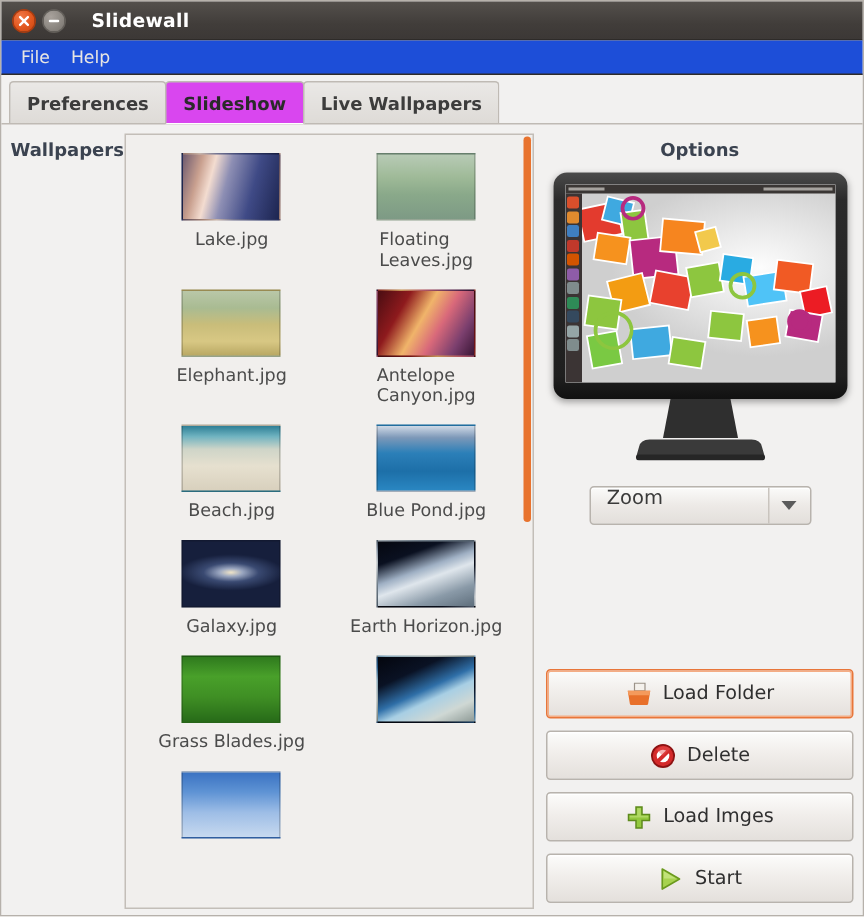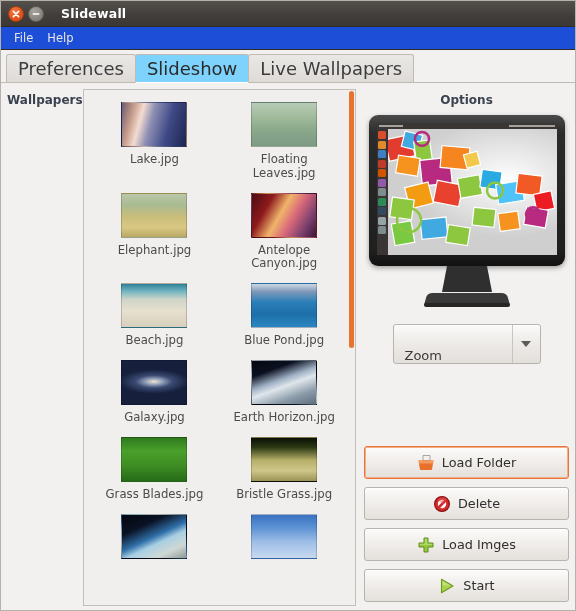--- a/index.html
+++ b/index.html
@@ -62,33 +62,34 @@
   
   .tabstrip {
     flex: 0 0 33px; height: 33px;
     background: #f2f1f0;
     display: flex; align-items: flex-end;
     padding-left: 5px;
     border-bottom: 1px solid #bfbab4;
     position: relative; z-index: 2;
   }
   .tab {
-    font-size: 18px; color: #3c3c3c;
+    font-size: 12px; color: #3c3c3c;
     padding: 6px 11px 6px 11px;
     height: 28px;
     display: flex; align-items: center;
     border: 1px solid #bfbab4;
     border-bottom: none;
     border-radius: 3px 3px 0 0;
     background: linear-gradient(to bottom, #eae8e6 0%, #dedbd7 100%);
     margin-right: -1px;
     cursor: default;
+    font-weight: bold;
   }
   .tab.active {
-    background: #7dd3fc;
+    background: #d946ef;
     color: #2a2a2a;
     margin-bottom: -1px;
     height: 29px;
     border-bottom: 1px solid #ffffff;
     position: relative; z-index: 3;
   }
 
   
   .content {
     flex: 1 1 auto;
@@ -132,21 +133,21 @@
   }
   .thumb {
     width: 66px; height: 45px;
     border: 1px solid rgba(0,0,0,.18);
     background-size: cover;
     flex: 0 0 auto;
   }
   .cell-label {
     margin-top: 6px;
     font-size: 11.7px; color: #4b4b4b;
-    text-align: center; line-height: 1.18;
+    text-align: left; line-height: 1.18;
     max-width: 120px;
     word-wrap: break-word;
   }
   .vscroll {
     position: absolute;
     right: 1px; top: 1px;
     width: 5px;
     background: transparent;
   }
   .vscroll-thumb {
@@ -199,25 +200,25 @@
   .launcher span { display:block; width:8px; height:8px; border-radius:1.5px; }
   .wall {
     position:absolute; inset:0;
     background:
       radial-gradient(ellipse 55% 45% at 72% 42%, #fdfdfd 0%, #e9e9e9 45%, #cfcfcf 100%);
   }
 
   
   .combo-wrap { padding: 13px 0 0 0; display:flex; justify-content:center; flex:0 0 auto;}
   .combo {
-    width: 148px; height: 40px;
+    width: 148px; height: 26px;
     border: 1px solid #b8b3ad;
     border-radius: 3px;
     background: linear-gradient(to bottom, #fbfbfa 0%, #edeae7 48%, #e3dfdb 100%);
-    display: flex; align-items: flex-end;
+    display: flex; align-items: flex-start;
     box-shadow: inset 0 1px 0 #fff;
     cursor: default;
   }
   .combo-label {
     flex: 1 1 auto; padding-left: 11px;
     font-size: 13px; color: #3a3a3a;
   }
   .combo-arrow {
     width: 28px; height: 100%;
     border-left: 1px solid #c9c4be;
@@ -321,24 +322,20 @@
               <div class="thumb" style="background: radial-gradient(55% 28% at 50% 48%, rgb(242, 230, 200) 0%, rgb(154, 166, 192) 22%, rgb(58, 74, 114) 52%, rgb(22, 31, 60) 100%);"></div>
               <div class="cell-label">Galaxy.jpg</div>
             </div>
             <div class="cell">
               <div class="thumb" style="background: linear-gradient(160deg, rgb(5, 7, 15) 0%, rgb(10, 16, 32) 24%, rgb(159, 176, 196) 44%, rgb(223, 230, 236) 56%, rgb(138, 154, 168) 78%, rgb(95, 111, 125) 100%);"></div>
               <div class="cell-label">Earth Horizon.jpg</div>
             </div>
             <div class="cell">
               <div class="thumb" style="background: linear-gradient(rgb(47, 122, 30) 0%, rgb(73, 160, 42) 30%, rgb(63, 143, 36) 62%, rgb(39, 107, 24) 100%);"></div>
               <div class="cell-label">Grass Blades.jpg</div>
-            </div>
-            <div class="cell">
-              <div class="thumb" style="background: linear-gradient(rgb(10, 15, 6) 0%, rgb(44, 58, 20) 22%, rgb(183, 176, 106) 52%, rgb(207, 198, 138) 76%, rgb(154, 147, 86) 100%);"></div>
-              <div class="cell-label">Bristle Grass.jpg</div>
             </div>
             <div class="cell">
               <div class="thumb" style="background: linear-gradient(155deg, rgb(4, 6, 14) 0%, rgb(10, 18, 36) 28%, rgb(47, 111, 168) 50%, rgb(168, 207, 228) 62%, rgb(207, 216, 212) 80%, rgb(142, 154, 150) 100%);"></div>
             </div>
             <div class="cell">
               <div class="thumb" style="background: linear-gradient(rgb(58, 114, 194) 0%, rgb(94, 147, 212) 30%, rgb(157, 189, 230) 62%, rgb(199, 217, 239) 100%);"></div>
             </div>
           </div>
         <div class="vscroll" style="bottom: 1px;">
           <div class="vscroll-thumb" id="vthumb" style="margin-top: 2%; height: 50%; background: rgb(232, 115, 46);"></div>

